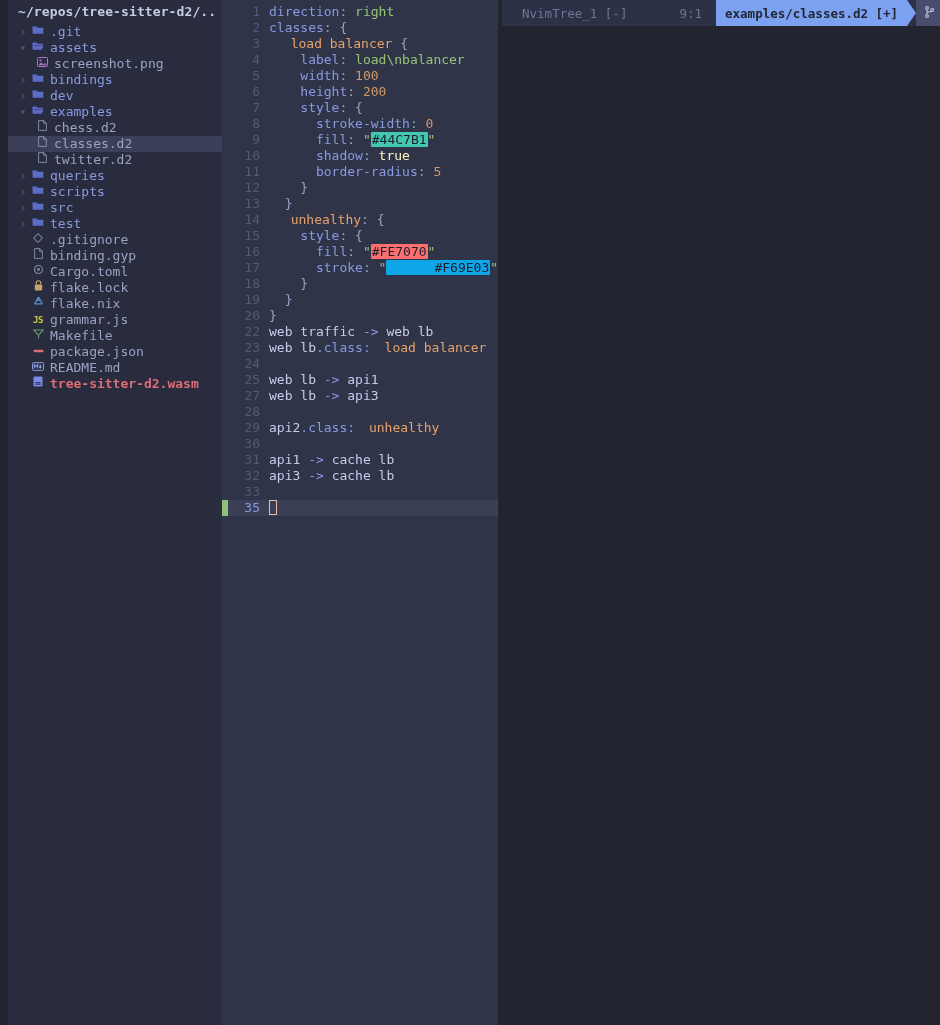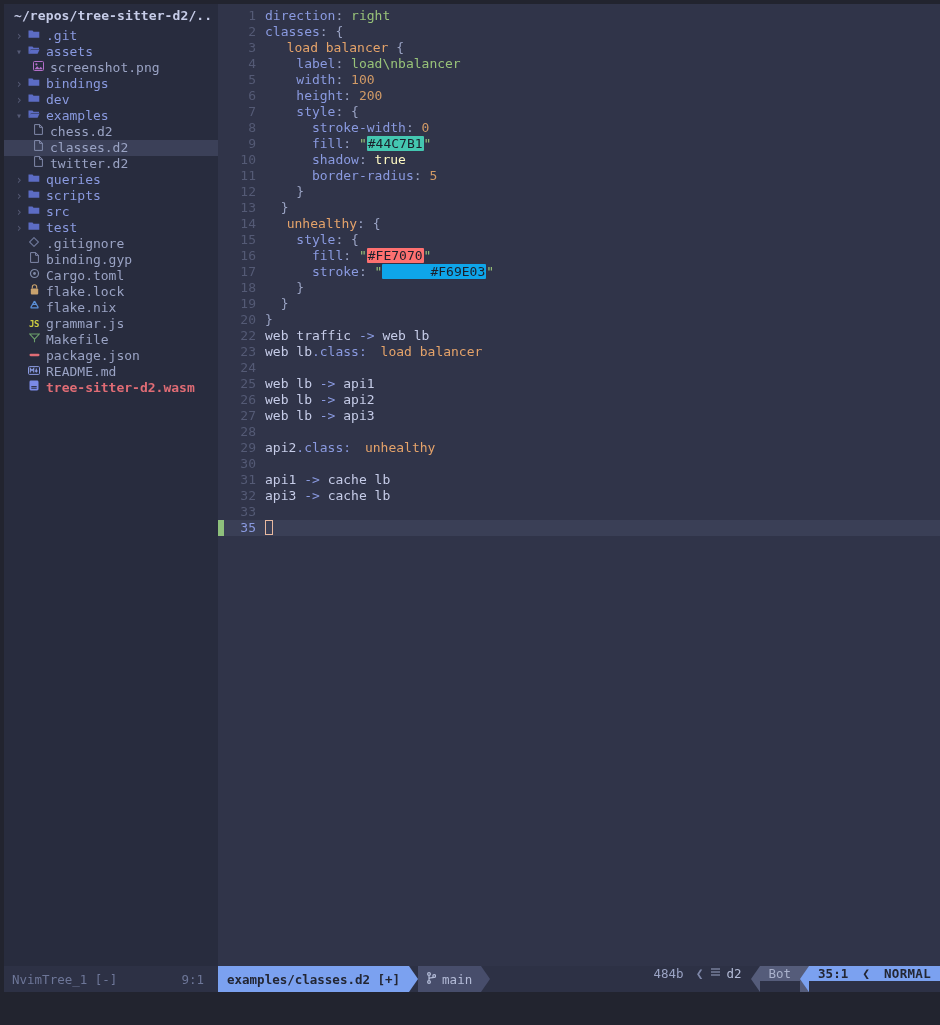--- a/index.html
+++ b/index.html
@@ -6,21 +6,21 @@
   body{
     width:940px;height:1025px;
     background:#22242f;
     font-family:"DejaVu Sans Mono","Liberation Mono",monospace;
     font-size:13px;
     overflow:hidden;
   }
   #app{
     position:relative;width:940px;height:1025px;
     background:#22242f;
-    display:flex;flex-direction:column;
+    display:flex;
   }
   .topborder{height:4px;background:#22242f;flex:0 0 4px;}
   .body-row{flex:1 1 auto;display:flex;min-height:0;}
 
   
   .sidebar{
     width:218px;flex:0 0 218px;
     background:#282c3e;
     border-left:4px solid #22242f;
     box-sizing:border-box;
@@ -89,21 +89,21 @@
 
   
   .statusline{
     flex:0 0 26px;height:26px;display:flex;align-items:stretch;
     background:#22242f;font-size:12.5px;
   }
   .sl-left{
     width:218px;flex:0 0 218px;background:#2d3145;
     border-left:4px solid #22242f;box-sizing:border-box;
     display:flex;align-items:center;color:#6d7698;
-    padding-left:8px;position:relative;
+    padding-left:20px;position:relative;
   }
   .sl-left .pos{position:absolute;right:14px;color:#6d7698;}
   .sl-main{
     flex:1 1 auto;background:#2d3145;display:flex;align-items:stretch;
     position:relative;
   }
   .seg{display:flex;align-items:center;padding:0 9px;white-space:nowrap;}
   .seg-file{background:#7ba1f0;color:#232633;font-weight:bold;}
   .seg-git{background:#474d6b;color:#b4bcd8;}
   .arr{
@@ -354,21 +354,20 @@
           <div class="ln-row"><span class="signcol"></span><span class="lnum">15</span><span class="code"><span class="t-punc">    </span><span class="t-key">style</span><span class="t-punc">: {</span></span></div>
           <div class="ln-row"><span class="signcol"></span><span class="lnum">16</span><span class="code"><span class="t-punc">      </span><span class="t-key">fill</span><span class="t-punc">: </span><span class="t-quote">"</span><span class="sw" style="background: rgb(254, 112, 112);">#FE7070</span><span class="t-quote">"</span></span></div>
           <div class="ln-row"><span class="signcol"></span><span class="lnum">17</span><span class="code"><span class="t-punc">      </span><span class="t-key">stroke</span><span class="t-punc">: </span><span class="t-quote">"</span><span class="sw" style="background: #0ea5e9; padding-left: 48px;">#F69E03</span><span class="t-quote">"</span></span></div>
           <div class="ln-row"><span class="signcol"></span><span class="lnum">18</span><span class="code"><span class="t-punc">    }</span></span></div>
           <div class="ln-row"><span class="signcol"></span><span class="lnum">19</span><span class="code"><span class="t-punc">  }</span></span></div>
           <div class="ln-row"><span class="signcol"></span><span class="lnum">20</span><span class="code"><span class="t-punc">}</span></span></div>
           <div class="ln-row"><span class="signcol"></span><span class="lnum">22</span><span class="code"><span class="t-plain">web traffic</span><span class="t-arrow"> -&gt; </span><span class="t-plain">web lb</span></span></div>
           <div class="ln-row"><span class="signcol"></span><span class="lnum">23</span><span class="code"><span class="t-plain">web lb</span><span class="t-key">.class: </span><span class="t-cls">load balancer</span></span></div>
           <div class="ln-row"><span class="signcol"></span><span class="lnum">24</span><span class="code"></span></div>
           <div class="ln-row"><span class="signcol"></span><span class="lnum">25</span><span class="code"><span class="t-plain">web lb</span><span class="t-arrow"> -&gt; </span><span class="t-plain">api1</span></span></div>
-          <div class="ln-row"><span class="signcol"></span><span class="lnum">26</span><span class="code"><span class="t-plain">web lb</span><span class="t-arrow"> -&gt; </span><span class="t-plain">api2</span></span></div>
           <div class="ln-row"><span class="signcol"></span><span class="lnum">27</span><span class="code"><span class="t-plain">web lb</span><span class="t-arrow"> -&gt; </span><span class="t-plain">api3</span></span></div>
           <div class="ln-row"><span class="signcol"></span><span class="lnum">28</span><span class="code"></span></div>
           <div class="ln-row"><span class="signcol"></span><span class="lnum">29</span><span class="code"><span class="t-plain">api2</span><span class="t-key">.class: </span><span class="t-cls">unhealthy</span></span></div>
           <div class="ln-row"><span class="signcol"></span><span class="lnum">30</span><span class="code"></span></div>
           <div class="ln-row"><span class="signcol"></span><span class="lnum">31</span><span class="code"><span class="t-plain">api1</span><span class="t-arrow"> -&gt; </span><span class="t-plain">cache lb</span></span></div>
           <div class="ln-row"><span class="signcol"></span><span class="lnum">32</span><span class="code"><span class="t-plain">api3</span><span class="t-arrow"> -&gt; </span><span class="t-plain">cache lb</span></span></div>
           <div class="ln-row"><span class="signcol"></span><span class="lnum">33</span><span class="code"></span></div>
           <div class="ln-row cur"><span class="signcol"></span><span class="lnum">35</span><span class="code"><span class="cursor"></span></span></div>
         </div>
     </div>

